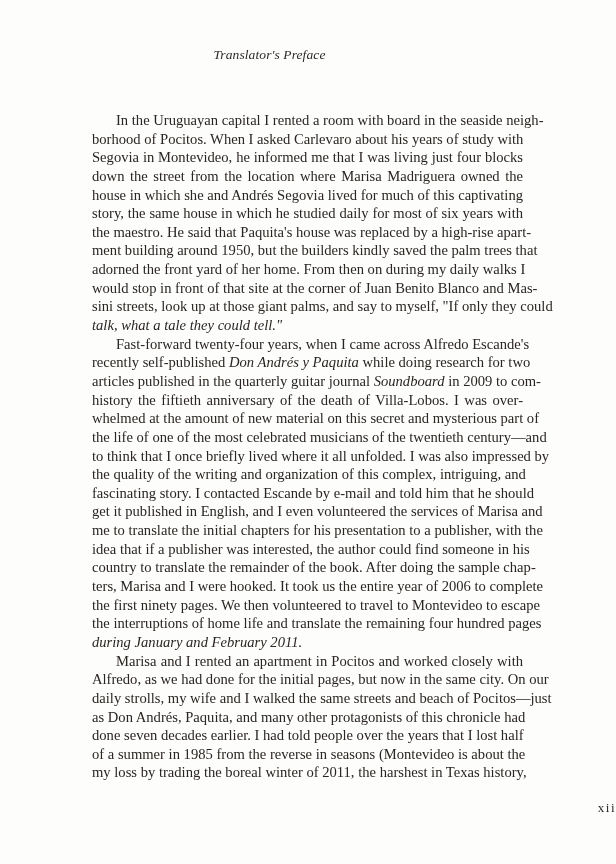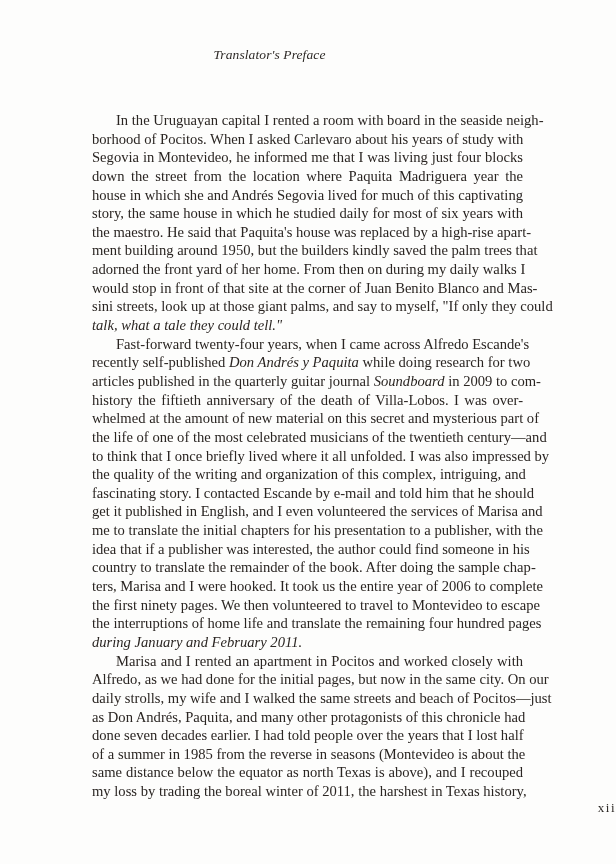--- a/index.html
+++ b/index.html
@@ -74,21 +74,21 @@
 <div class="page">
 
   <div class="running-head">Translator's Preface</div>
 
   <div class="text-block">
 
     <div>
       <span class="line indent">In the Uruguayan capital I rented a room with board in the seaside neigh-</span>
       <span class="line">borhood of Pocitos. When I asked Carlevaro about his years of study with</span>
       <span class="line">Segovia in Montevideo, he informed me that I was living just four blocks</span>
-      <span class="line">down the street from the location where Paquita Madriguera year the</span>
+      <span class="line">down the street from the location where Marisa Madriguera owned the</span>
       <span class="line">house in which she and Andrés Segovia lived for much of this captivating</span>
       <span class="line">story, the same house in which he studied daily for most of six years with</span>
       <span class="line">the maestro. He said that Paquita's house was replaced by a high-rise apart-</span>
       <span class="line">ment building around 1950, but the builders kindly saved the palm trees that</span>
       <span class="line">adorned the front yard of her home. From then on during my daily walks I</span>
       <span class="line">would stop in front of that site at the corner of Juan Benito Blanco and Mas-</span>
       <span class="line">sini streets, look up at those giant palms, and say to myself, "If only they could</span>
       <span class="line last">talk, what a tale they could tell."</span>
     </div>
 
@@ -112,21 +112,20 @@
       <span class="line last">during January and February 2011.</span>
     </div>
 
     <div>
       <span class="line indent">Marisa and I rented an apartment in Pocitos and worked closely with</span>
       <span class="line">Alfredo, as we had done for the initial pages, but now in the same city. On our</span>
       <span class="line">daily strolls, my wife and I walked the same streets and beach of Pocitos—just</span>
       <span class="line">as Don Andrés, Paquita, and many other protagonists of this chronicle had</span>
       <span class="line">done seven decades earlier. I had told people over the years that I lost half</span>
       <span class="line">of a summer in 1985 from the reverse in seasons (Montevideo is about the</span>
-      <span class="line">same distance below the equator as north Texas is above), and I recouped</span>
       <span class="line">my loss by trading the boreal winter of 2011, the harshest in Texas history,</span>
     </div>
 
   </div>
 
   <div class="page-number">xii</div>
 
 </div>
 
 </body></html>

